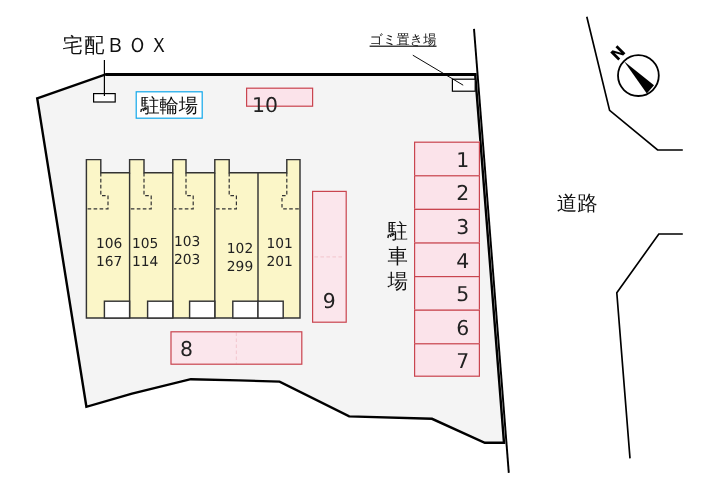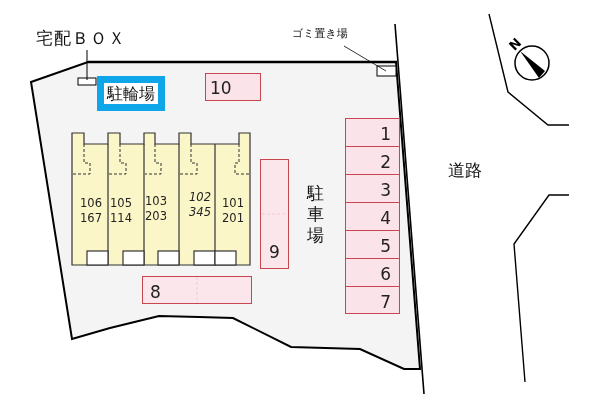--- a/index.html
+++ b/index.html
@@ -1,19 +1,19 @@
 <!DOCTYPE html>
 <html><head>
 <meta charset="utf-8">
 <style>
   html, body { margin: 0; padding: 0; background: #ffffff; }
   body { width: 600px; height: 400px; position: relative; overflow: hidden;
          font-family: "DejaVu Sans", sans-serif; color: #111; }
   svg.map { position: absolute; left: 0; top: 0; }
-  .lbl { position: absolute; white-space: nowrap; line-height: 1; }
+  .lbl { position: absolute; white-space: nowrap; line-height: 1; margin-left: 16px; }
   .slot { position: absolute; background: #fbe3ea; border: 1.3px solid #c9454f;
           box-sizing: border-box; font-family: "DejaVu Sans", sans-serif; font-size: 17px; color: #222; }
   .slot span { position: absolute; }
   .unit { position: absolute; font-family: "DejaVu Sans", sans-serif; font-size: 11.5px;
           text-align: center; line-height: 15px; color: #222; }
 </style>
 </head>
 <body>
 
 <svg class="map" width="600" height="400" viewBox="0 0 600 400">
@@ -59,51 +59,51 @@
   <line x1="262" y1="214" x2="287" y2="214" stroke="#c9454f" stroke-width="1" stroke-dasharray="3,2"></line>
 
   <g>
     <circle cx="532" cy="63" r="17" fill="#fff" stroke="#000" stroke-width="1.5"></circle>
     <polygon points="520,51 545,71 539,78" fill="#000"></polygon>
     <text x="511" y="51" font-size="13" font-family="DejaVu Sans, sans-serif" font-weight="bold" transform="rotate(-45 513 47)">N</text>
   </g>
 </svg>
 
 <div class="lbl" style="left:36px;top:30px;font-size:17px;letter-spacing:1px;">宅配ＢＯＸ</div>
-<div class="lbl" style="left:97px;top:76px;font-size:16px;background:#fff;border:7px solid #0ea5e9;padding:3px 3px 2px 3px;">駐輪場</div>
-<div class="lbl" style="left:292px;top:28px;font-size:11px;">ゴミ置き場</div>
+<div class="lbl" style="left:97px;top:76px;font-size:16px;background:#fff;border:1px solid #0ea5e9;padding:3px 3px 2px 3px;">駐輪場</div>
+<div class="lbl" style="left:292px;top:28px;font-size:11px;text-decoration:underline;">ゴミ置き場</div>
 <div class="lbl" style="left:448px;top:162px;font-size:17px;">道路</div>
 <div class="lbl" style="left:307px;top:183px;font-size:17px;line-height:21px;">
   <div>駐</div>
   <div>車</div>
   <div>場</div>
 </div>
 
 <div class="unit" style="left:74px;top:196px;width:34px;">
     <div>106</div>
     <div>167</div>
   </div>
 <div class="unit" style="left:110px;top:196px;width:18px;">
     <div>105</div>
     <div>114</div>
   </div>
 <div class="unit" style="left:145px;top:194px;width:18px;">
     <div>103</div>
     <div>203</div>
   </div>
-<div class="unit" style="left:180px;top:190px;width:40px;font-style:italic;">
+<div class="unit" style="left:180px;top:200px;width:40px;">
     <div>102</div>
-    <div>345</div>
+    <div>299</div>
   </div>
 <div class="unit" style="left:216px;top:196px;width:34px;text-align:center;">
     <div>101</div>
     <div>201</div>
   </div>
 
-<div class="slot" style="left:205px;top:73px;width:56px;height:28px;">
+<div class="slot" style="left:205px;top:73px;width:56px;height:16px;">
     <span style="left:4px;top:4px;">10</span>
   </div>
 <div class="slot" style="left: 260px; top: 159px; width: 29px; height: 110px; background: rgba(251, 227, 234, 0.85);">
     <span style="left:8px;top:82px;">9</span>
   </div>
 <div class="slot" style="left: 142px; top: 276px; width: 110px; height: 28px; background: rgba(251, 227, 234, 0.85);">
     <span style="left:7px;top:5px;">8</span>
   </div>
 
 <div class="slot" style="left:345px;top:118px;width:55px;height:29px;">

